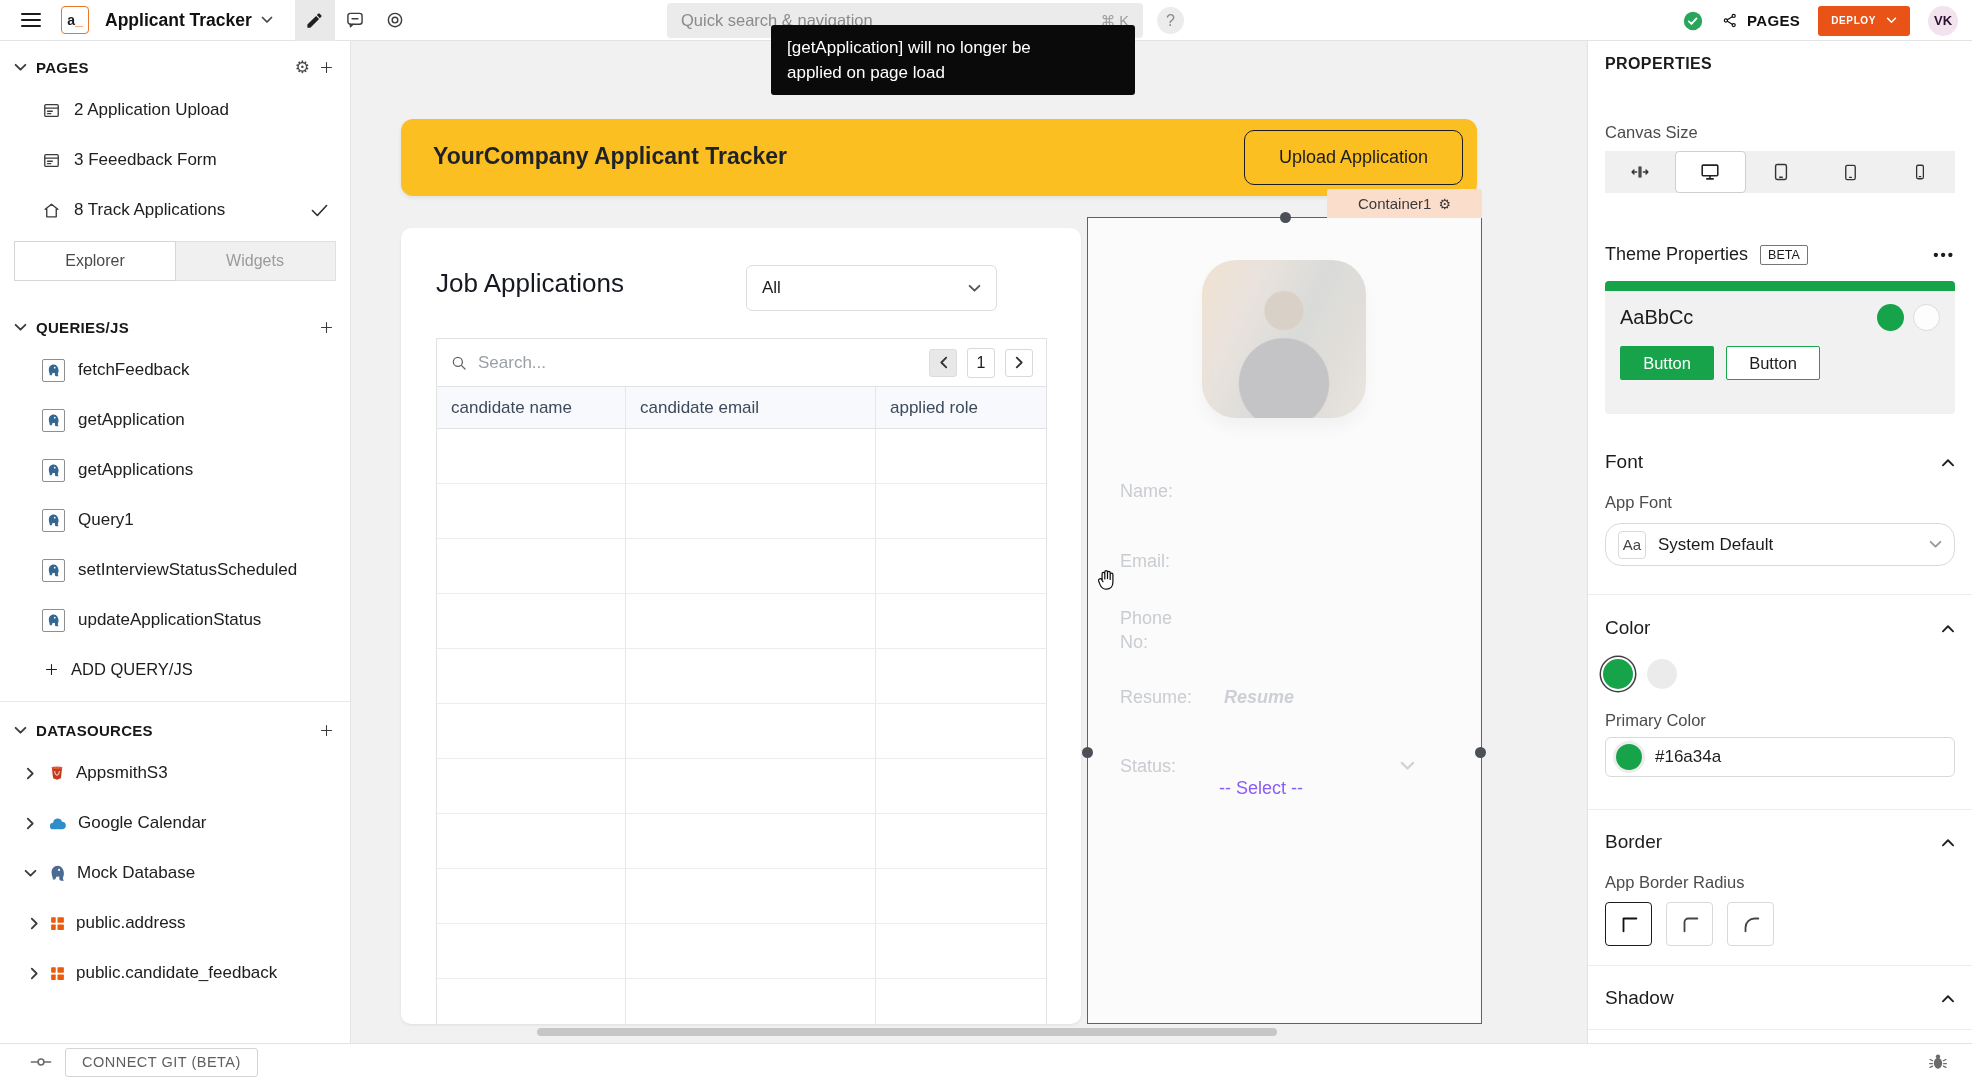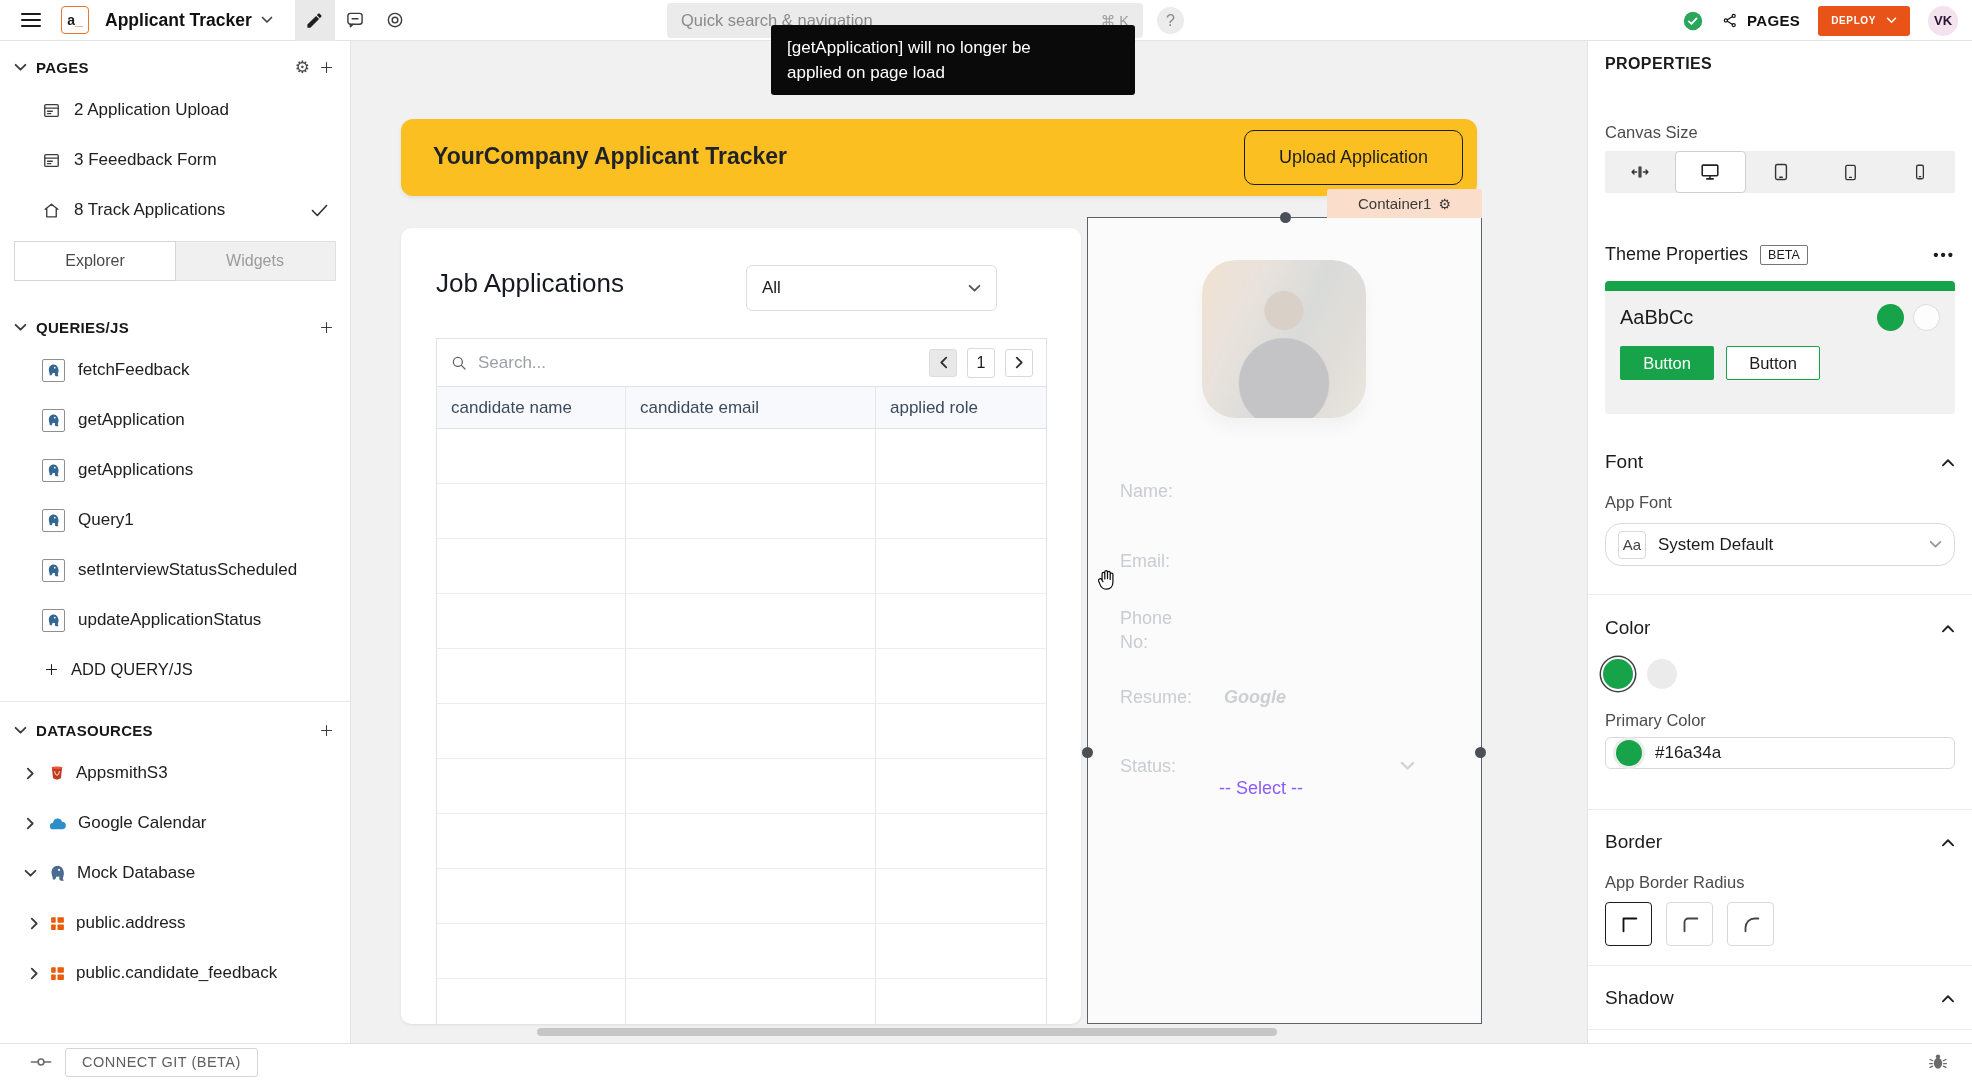--- a/index.html
+++ b/index.html
@@ -127,21 +127,21 @@
   .sec-row .chevu{margin-left:auto;}
   .rp-div{position:absolute; left:0; right:0; height:1px; background:#ececec;}
   .font-select{top:482px; height:43px; border:1px solid #d9d9d9; border-radius:16px; background:#fff; display:flex; align-items:center; padding:0 12px; gap:12px;}
   .aa-box{width:28px; height:28px; border:1px solid #d9d9d9; border-radius:4px; display:flex; align-items:center; justify-content:center; font-size:15px; color:#444;}
   .font-val{font-size:17px; color:#1c1c1c;}
   .font-select .chev{margin-left:auto;}
   .swatches{top:618px; display:flex; align-items:center; gap:14px; left:15px;}
   .csw{width:30px; height:30px; border-radius:50%;}
   .csw-green{background:var(--primary); box-shadow:0 0 0 2px #fff, 0 0 0 3.5px #3f3f3f;}
   .csw-gray{background:#ebebeb;}
-  .color-input{top:696px; height:32px; border:1px solid #d9d9d9; border-radius:6px; background:#fff; display:flex; align-items:center; padding:0 10px; gap:13px;}
+  .color-input{top:696px; height:40px; border:1px solid #d9d9d9; border-radius:6px; background:#fff; display:flex; align-items:center; padding:0 10px; gap:13px;}
   .pc-dot{width:26px; height:26px; border-radius:50%; background:var(--primary); box-shadow:0 0 0 3px #ececec;}
   .pc-val{font-size:17px; color:#1c1c1c;}
   .radius-row{top:861px; display:flex; gap:14px;}
   .r-box{width:47px; height:44px; border:1px solid #d9d9d9; border-radius:4px; background:#fff; display:flex; align-items:center; justify-content:center;}
   .r-box.sel{border:1.6px solid #1c1c1c;}
 
   
   #bottombar{position:absolute; left:0; top:1043px; width:1972px; height:37px; background:#fff; border-top:1px solid #e3e3e3; display:flex; align-items:center; z-index:20;}
   .git-btn{margin-left:30px; display:flex; align-items:center; gap:13px;}
   .git-pill{height:29px; border:1px solid #d4d4d4; border-radius:3px; background:#fff; display:flex; align-items:center; padding:0 16px; font-size:14.5px; letter-spacing:.5px; color:#5f5f5f; font-family:inherit;}
@@ -540,21 +540,21 @@
 
   <div id="detail">
     <span class="handle" style="left:192px; top:-6px;"></span>
     <span class="handle" style="left:-6px; top:529px;"></span>
     <span class="handle" style="left:387px; top:529px;"></span>
     <div class="avatar-img"></div>
     <div class="faded d-name">Name:</div>
     <div class="faded d-email">Email:</div>
     <div class="faded d-phone">Phone No:</div>
     <div class="faded d-resume-label">Resume:</div>
-    <div class="d-resume-val">Google</div>
+    <div class="d-resume-val">Resume</div>
     <div class="faded d-status-label">Status:</div>
     <div class="d-status-val">-- Select --</div>
     <span class="d-status-chev">
         <svg width="15" height="10" viewBox="0 0 12 8" class="ico" style="stroke:#cfd2d6">
           <path d="M1.5 1.5 6 6l4.5-4.5"></path>
         </svg>
       </span>
     <span class="hand-cursor">
       <svg width="27" height="27" viewBox="0 0 24 24">
           <path d="M7.2 12.5V6.8c0-.7.5-1.2 1.2-1.2s1.2.5 1.2 1.2v4.7M9.6 11.3V5.4c0-.7.5-1.2 1.2-1.2s1.2.5 1.2 1.2v5.8M12 11.2V6c0-.7.5-1.2 1.2-1.2s1.2.5 1.2 1.2v5.9M14.4 12V7.6c0-.7.5-1.2 1.2-1.2s1.2.5 1.2 1.2v6.9c0 3.6-2.3 6.1-5.7 6.1-2.9 0-4.6-1.5-5.5-3.6l-1.5-3.7c-.3-.8.1-1.6.9-1.9.7-.3 1.5 0 1.9.7l1.1 1.9" fill="#fff" stroke="#111" stroke-width="1.1" stroke-linecap="round" stroke-linejoin="round"></path>

